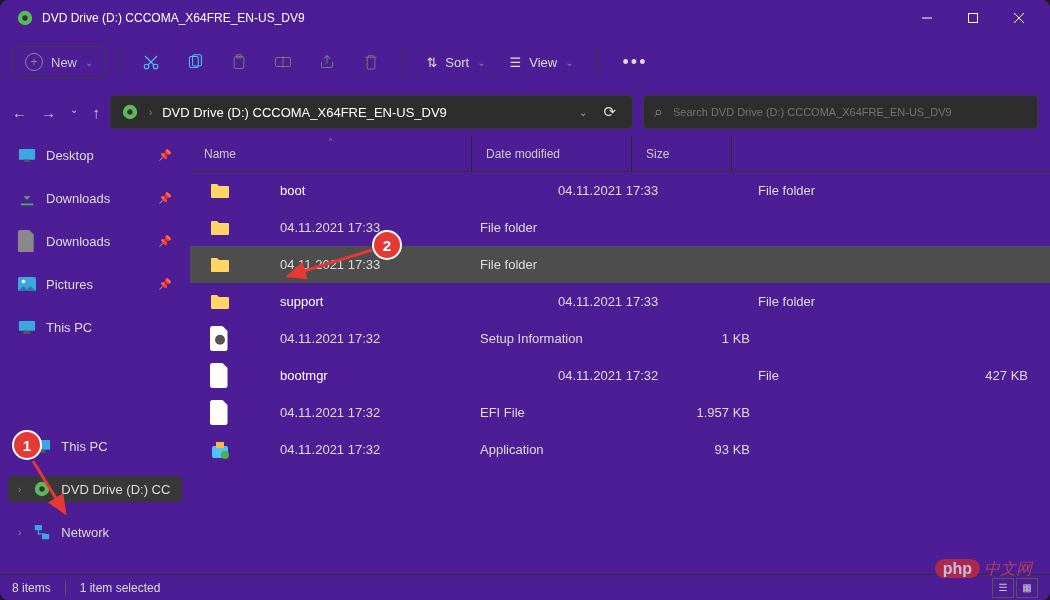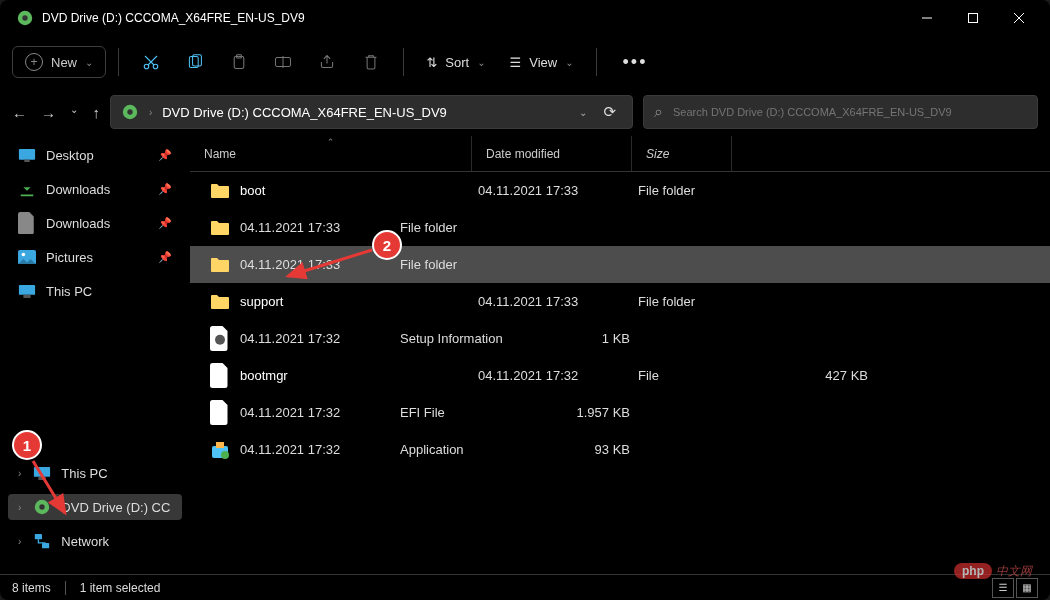--- a/index.html
+++ b/index.html
@@ -1,18 +1,18 @@
 <!DOCTYPE html>
 <html><head>
   <meta charset="utf-8">
   <style>
     * { margin: 0; padding: 0; box-sizing: border-box; font-family: 'Segoe UI', Arial, sans-serif; }
     body { background: #1a1a1a; width: 1050px; height: 600px; overflow: hidden; position: relative; }
     
-    .window { background: #000000; border-radius: 8px; width: 100%; height: 100%; display: flex; flex-direction: column; justify-content: flex-end; }
+    .window { background: #4c1d95; border-radius: 8px; width: 100%; height: 100%; display: flex; flex-direction: column; justify-content: flex-end; }
     
     .titlebar { display: flex; align-items: center; height: 36px; padding: 0 8px; color: #fff; }
     .titlebar-icon { width: 18px; height: 18px; margin: 0 8px; }
     .titlebar-title { flex: 1; font-size: 12px; }
     .window-controls { display: flex; gap: 0; }
     .wc-btn { width: 46px; height: 32px; display: flex; align-items: center; justify-content: center; color: #fff; }
     
     .toolbar { display: flex; align-items: center; height: 52px; padding: 4px 12px; gap: 4px; }
     .new-btn { display: flex; align-items: center; gap: 8px; padding: 6px 12px; border: 1px solid #3d3d3d; border-radius: 6px; color: #ccc; font-size: 13px; }
     .new-btn .plus-circle { width: 18px; height: 18px; border: 1.5px solid #888; border-radius: 50%; display: flex; align-items: center; justify-content: center; font-size: 12px; color: #888; }
@@ -29,55 +29,55 @@
     .addr-icon { width: 18px; height: 18px; }
     .addr-sep { color: #888; font-size: 10px; }
     .addr-text { flex: 1; color: #fff; font-size: 13px; }
     .addr-chevron { color: #aaa; font-size: 10px; }
     .refresh-btn { color: #ddd; padding: 0 6px; font-size: 15px; }
     .search-box { width: 395px; display: flex; align-items: center; background: #2d2d2d; border: 1px solid #3a3a3a; border-radius: 4px; height: 34px; padding: 0 10px; gap: 10px; }
     .search-box input { flex: 1; background: transparent; border: none; color: #888; font-size: 11px; outline: none; }
     
     .main-area { display: flex; flex: 1; overflow: hidden; }
     
-    .sidebar { width: 190px; padding: 6px 8px; display: flex; flex-direction: column; gap: 8px; }
+    .sidebar { width: 190px; padding: 6px 8px; display: flex; flex-direction: column; gap: 17px; }
     .side-item { display: flex; align-items: center; padding: 5px 10px; gap: 10px; color: #ddd; font-size: 13px; border-radius: 4px; }
     .side-item .icon { width: 18px; height: 16px; display: flex; align-items: center; justify-content: center; }
     .side-item .pin { margin-left: auto; color: #888; font-size: 11px; }
     .side-item.selected { background: #383838; }
     .side-chevron { color: #888; font-size: 10px; margin-right: 2px; }
     .side-spacer { flex: 1; }
     
     .content { flex: 1; display: flex; flex-direction: column; }
     .col-headers { display: flex; height: 36px; border-bottom: 1px solid #333; align-items: stretch; }
     .col-h { display: flex; align-items: center; padding: 0 14px; color: #ccc; font-size: 12px; border-right: 1px solid #2a2a2a; position: relative; }
     .col-h.name { width: 282px; }
     .col-h.date { width: 160px; }
     .col-h.type { width: 140px; }
-    .col-h.size { width: 100px; font-style: italic; }
+    .col-h.size { width: 100px; }
     .sort-caret { position: absolute; left: 50%; top: 1px; transform: translateX(-50%); color: #888; font-size: 9px; }
     
-    .file-row { display: flex; align-items: center; height: 37px; padding: 0 6px; }
+    .file-row { display: flex; align-items: center; height: 37px; padding: 0 6px; gap: 40px; }
     .file-row.selected { background: #4d4d4d; }
     .fr-icon { width: 20px; height: 20px; margin: 0 10px 0 14px; display: flex; align-items: center; justify-content: center; }
     .fr-name { width: 238px; color: #fff; font-size: 13px; }
     .fr-date { width: 160px; color: #ddd; font-size: 13px; }
     .fr-type { width: 140px; color: #ddd; font-size: 13px; }
     .fr-size { width: 90px; color: #ddd; font-size: 13px; text-align: right; }
     
     .status-bar { display: flex; align-items: center; height: 26px; padding: 0 12px; gap: 14px; color: #ddd; font-size: 12px; border-top: 1px solid #333; }
     .sb-sep { width: 1px; height: 14px; background: #555; }
     .sb-spacer { flex: 1; }
     .view-toggles { display: flex; gap: 2px; }
     .vt { width: 22px; height: 20px; border: 1px solid #555; display: flex; align-items: center; justify-content: center; color: #ccc; font-size: 10px; }
     
     .anno-badge { position: absolute; width: 30px; height: 30px; background: #e53935; border: 2px solid #fff; border-radius: 50%; display: flex; align-items: center; justify-content: center; color: #fff; font-weight: bold; font-size: 15px; z-index: 10; }
     .anno-arrow { position: absolute; z-index: 9; }
     
-    .watermark { position: absolute; right: 18px; bottom: 20px; color: #d05050; font-size: 12px; opacity: 0.7; font-style: italic; margin-left: 36px; }
+    .watermark { position: absolute; right: 18px; bottom: 20px; color: #d05050; font-size: 16px; opacity: 0.7; font-style: italic; margin-left: 36px; }
     .watermark-badge { background: #d32f2f; color: #fff; padding: 1px 8px; border-radius: 10px; font-weight: bold; font-style: normal; margin-right: 4px; }
   </style>
 </head>
 <body>
 
 <div class="window">
 
   <div class="titlebar">
     <span class="titlebar-icon">
       <svg viewBox="0 0 20 20">

